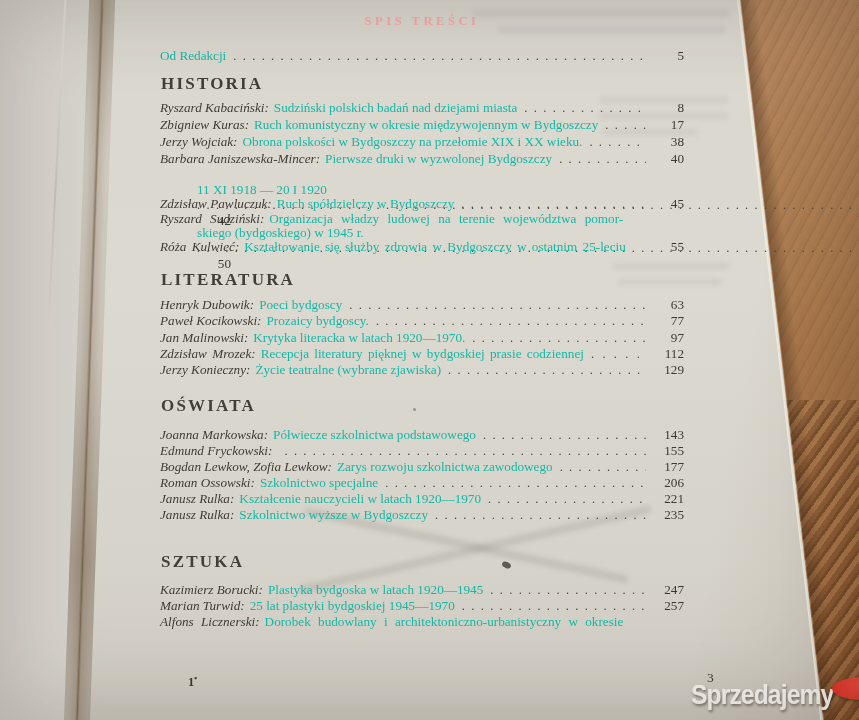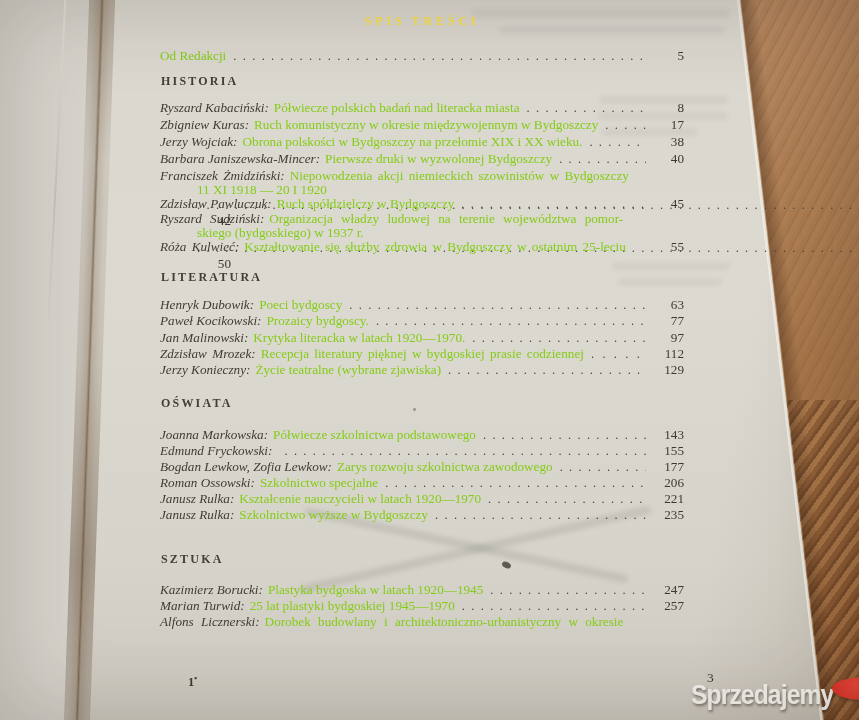--- a/index.html
+++ b/index.html
@@ -59,32 +59,32 @@
 
   
   .bleed{position:absolute;background:rgba(100,104,92,.55);opacity:.14;filter:blur(2px);border-radius:3px;}
   .smudge{position:absolute;background:rgba(85,88,78,.9);opacity:.16;filter:blur(2.6px);border-radius:4px;}
   .speck{position:absolute;background:#2e2c27;opacity:.72;border-radius:45%;}
 
   
   .content{position:absolute;left:160px;top:0;width:524px;height:720px;font-size:13.2px;}
   .toc-title{
     position:absolute;top:14px;left:0;width:100%;text-align:center;
-    font-size:12.6px;letter-spacing:3.5px;color:#fde047;font-weight:600;
+    font-size:12.6px;letter-spacing:3.5px;color:#fca5a5;font-weight:600;
   }
   .sec{
-    position:absolute;left:1px;font-size:12px;font-weight:700;
+    position:absolute;left:1px;font-size:17px;font-weight:700;
     letter-spacing:2.2px;color:#413f38;
   }
   .row{
     position:absolute;left:0;right:0;display:flex;align-items:baseline;
     white-space:nowrap;line-height:15px;
   }
   .au{font-style:italic;margin-right:5px;color:#3e3c35;}
-  .ti{color:#84cc16;}
+  .ti{color:#14b8a6;}
   .dots{flex:1 1 auto;overflow:hidden;margin:0 4px 0 7px;}
   .dots::after{
     content:". . . . . . . . . . . . . . . . . . . . . . . . . . . . . . . . . . . . . . . . . . . . . . . . . . . . . . . . . . . . . . . . . . . . . . . . . . . . . . . . . . . .";
     letter-spacing:1.6px;font-size:12.5px;color:#47453e;
   }
   .nodots .dots::after{content:"";}
   .num{min-width:34px;text-align:right;color:#3b3932;}
   .cont{padding-left:30px;flex-direction:column;}
   .ws2{word-spacing:2px;}.ws4{word-spacing:4px;}.ws5{word-spacing:5px;}
   .footer-sig{position:absolute;left:188px;top:674px;font-size:12.5px;font-weight:600;color:#3b3932;}
@@ -144,21 +144,21 @@
     <div class="row" style="top:48px">
       <span class="ti">Od Redakcji</span>
       <span class="dots"></span>
       <span class="num">5</span>
     </div>
 
     <div class="sec" style="top:74px">HISTORIA</div>
 
     <div class="row" style="top:100px">
       <span class="au">Ryszard Kabaciński:</span>
-      <span class="ti">Półwiecze polskich badań nad literacka miasta</span>
+      <span class="ti">Sudziński polskich badań nad dziejami miasta</span>
       <span class="dots"></span>
       <span class="num">8</span>
     </div>
     <div class="row" style="top:117px">
       <span class="au">Zbigniew Kuras:</span>
       <span class="ti">Ruch komunistyczny w okresie międzywojennym w Bydgoszczy</span>
       <span class="dots"></span>
       <span class="num">17</span>
     </div>
     <div class="row" style="top:134px">
@@ -166,41 +166,37 @@
       <span class="ti">Obrona polskości w Bydgoszczy na przełomie XIX i XX wieku.</span>
       <span class="dots"></span>
       <span class="num">38</span>
     </div>
     <div class="row" style="top:151px">
       <span class="au">Barbara Janiszewska-Mincer:</span>
       <span class="ti">Pierwsze druki w wyzwolonej Bydgoszczy</span>
       <span class="dots"></span>
       <span class="num">40</span>
     </div>
-    <div class="row ws2" style="top:168px">
-      <span class="au">Franciszek Żmidziński:</span>
-      <span class="ti">Niepowodzenia akcji niemieckich szowinistów w Bydgoszczy</span>
-    </div>
     <div class="row cont" style="top:182px">
       <span class="ti">11 XI 1918 — 20 I 1920</span>
       <span class="dots"></span>
       <span class="num">42</span>
     </div>
     <div class="row" style="top:196px">
       <span class="au">Zdzisław Pawluczuk:</span>
       <span class="ti">Ruch spółdzielczy w Bydgoszczy</span>
       <span class="dots"></span>
       <span class="num">45</span>
     </div>
     <div class="row ws5" style="top:211px">
       <span class="au">Ryszard Sudziński:</span>
       <span class="ti">Organizacja władzy ludowej na terenie województwa pomor-</span>
     </div>
     <div class="row cont" style="top:225px">
-      <span class="ti">skiego (bydgoskiego) w 1937 r.</span>
+      <span class="ti">skiego (bydgoskiego) w 1945 r.</span>
       <span class="dots"></span>
       <span class="num">50</span>
     </div>
     <div class="row ws2 nodots" style="top:239px">
       <span class="au">Róża Kulwieć:</span>
       <span class="ti">Kształtowanie się służby zdrowia w Bydgoszczy w ostatnim 25-leciu</span>
       <span class="dots"></span>
       <span class="num">55</span>
     </div>
 

